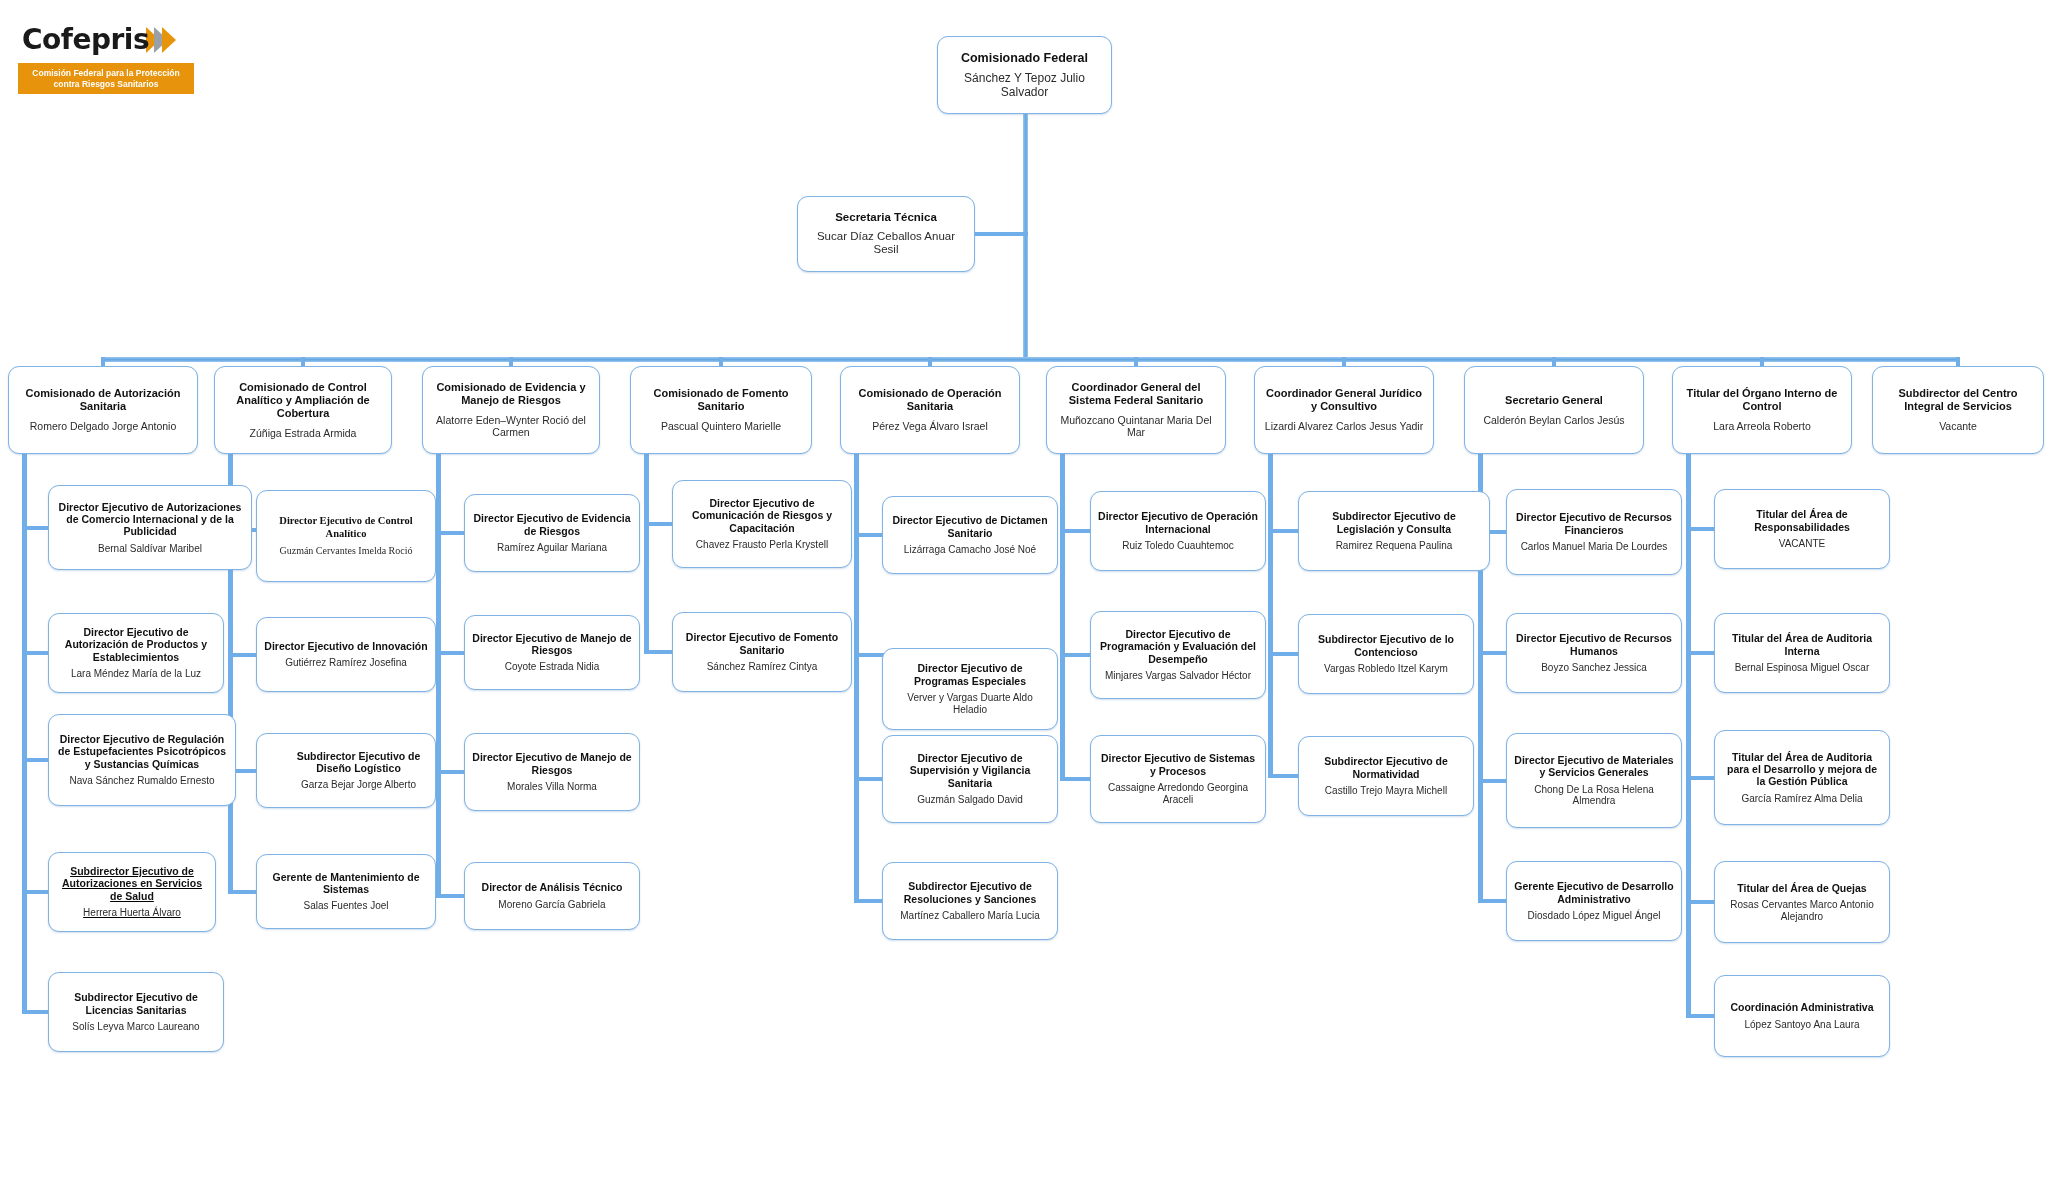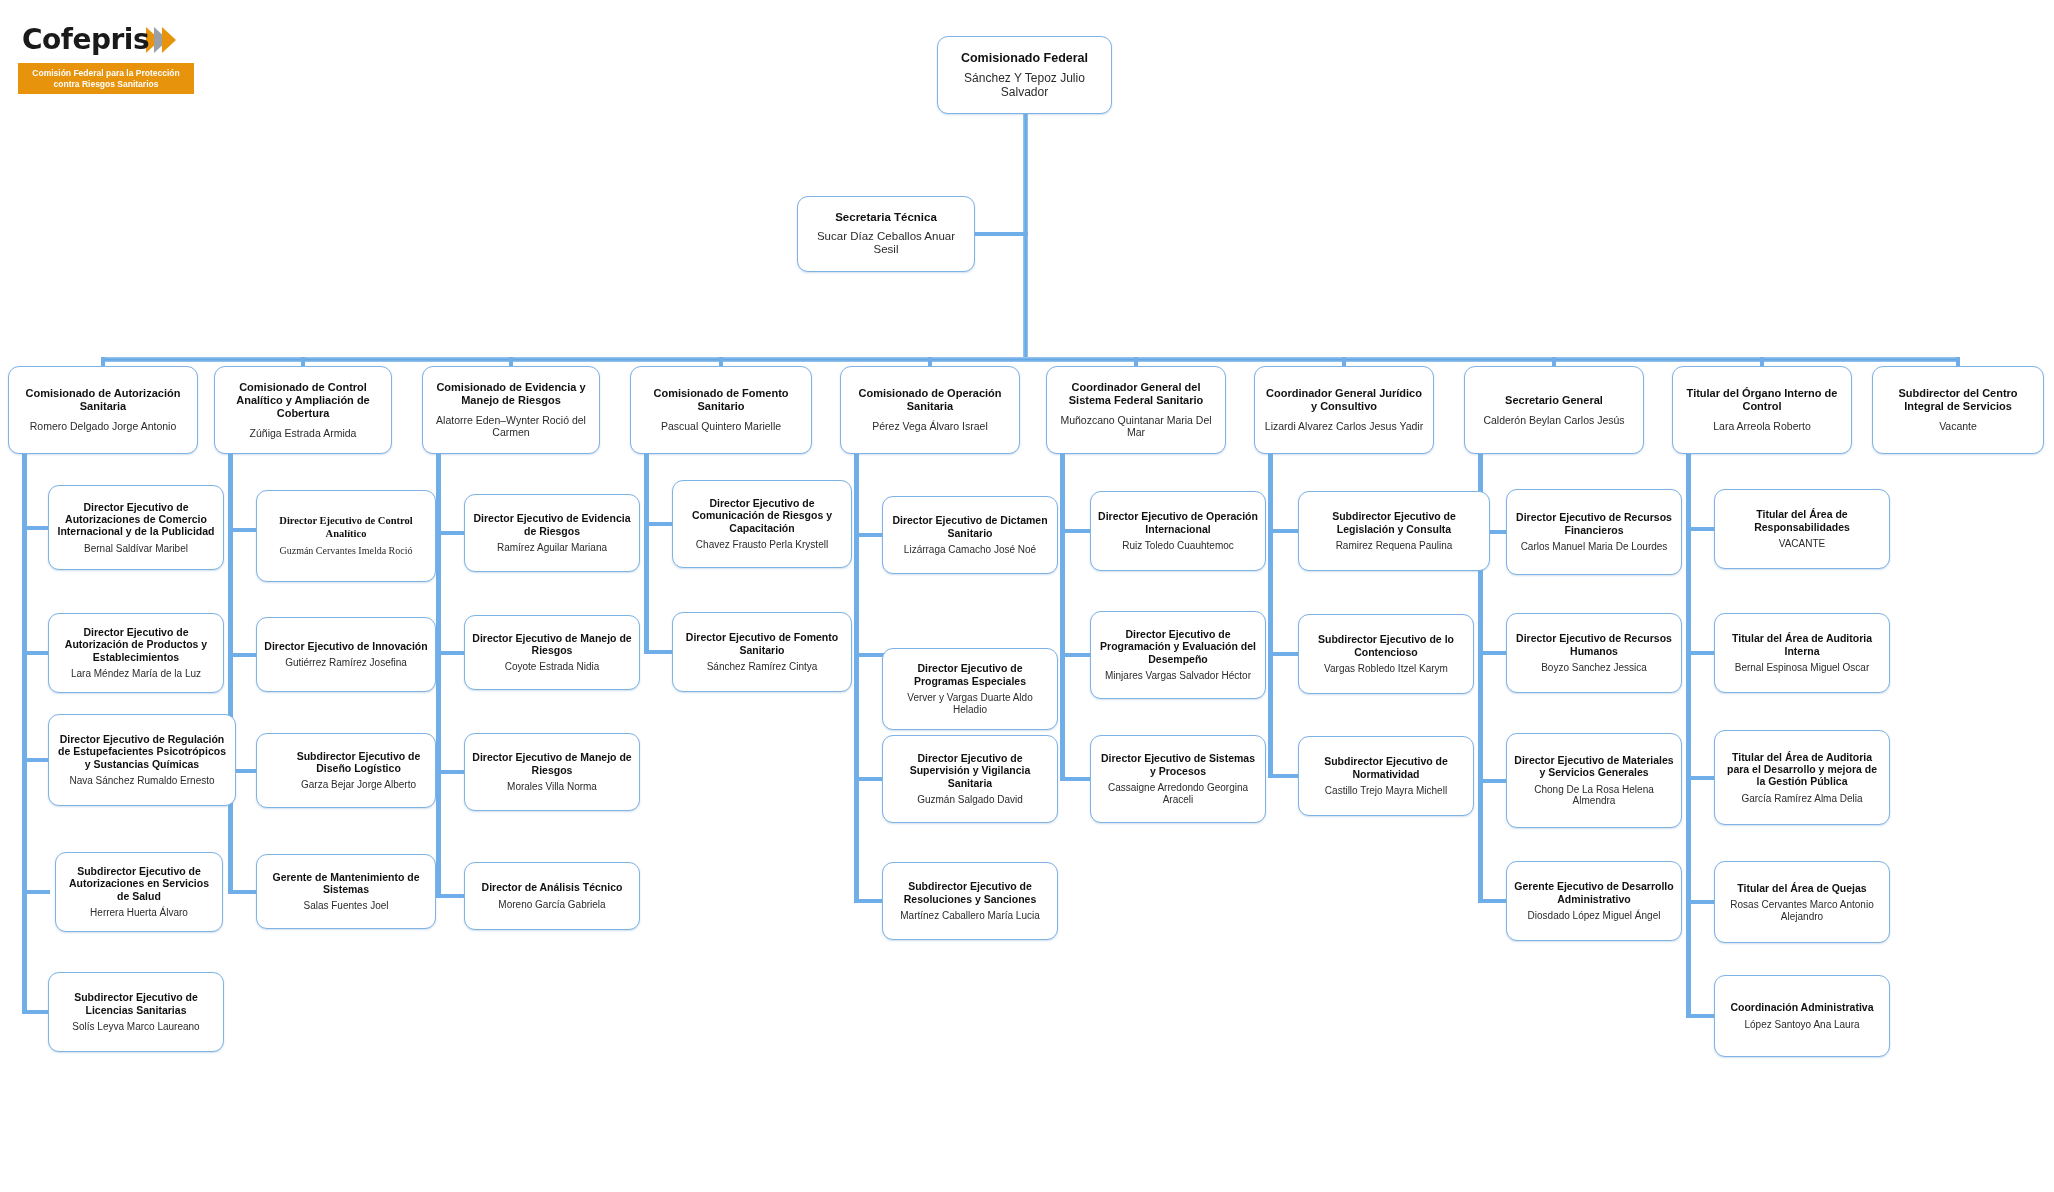--- a/index.html
+++ b/index.html
@@ -200,33 +200,33 @@
         <div class="person">Sánchez Y Tepoz Julio Salvador</div>
       </div>
       <div class="node n-sec" style="left: 797px; top: 196px; width: 178px; height: 76px;">
         <div class="title">Secretaria Técnica</div>
         <div class="person">Sucar Díaz Ceballos Anuar Sesil</div>
       </div>
       <div class="node n-l1" style="left: 8px; top: 366px; width: 190px; height: 88px;">
         <div class="title">Comisionado de Autorización Sanitaria</div>
         <div class="person">Romero Delgado Jorge Antonio</div>
       </div>
-      <div class="node n-l2" style="left: 48px; top: 485px; width: 176px; height: 85px;">
+      <div class="node n-l2" style="left: 48px; top: 485px; width: 204px; height: 85px;">
         <div class="title">Director Ejecutivo de Autorizaciones de Comercio Internacional y de la Publicidad</div>
         <div class="person">Bernal Saldívar Maribel</div>
       </div>
       <div class="node n-l2" style="left: 48px; top: 613px; width: 176px; height: 80px;">
         <div class="title">Director Ejecutivo de Autorización de Productos y Establecimientos</div>
         <div class="person">Lara Méndez María de la Luz</div>
       </div>
       <div class="node n-l2" style="left: 48px; top: 714px; width: 188px; height: 92px;">
         <div class="title">Director Ejecutivo de Regulación de Estupefacientes Psicotrópicos y Sustancias Químicas</div>
         <div class="person">Nava Sánchez Rumaldo Ernesto</div>
       </div>
-      <div class="node n-l2" style="left: 55px; top: 852px; width: 168px; height: 80px;">
+      <div class="node n-l2" style="left: 48px; top: 852px; width: 168px; height: 80px; text-decoration: underline;">
         <div class="title">Subdirector Ejecutivo de Autorizaciones en Servicios de Salud</div>
         <div class="person">Herrera Huerta Álvaro</div>
       </div>
       <div class="node n-l2" style="left: 48px; top: 972px; width: 176px; height: 80px;">
         <div class="title">Subdirector Ejecutivo de Licencias Sanitarias</div>
         <div class="person">Solís Leyva Marco Laureano</div>
       </div>
       <div class="node n-l1" style="left: 214px; top: 366px; width: 178px; height: 88px;">
         <div class="title">Comisionado de Control Analítico y Ampliación de Cobertura</div>
         <div class="person">Zúñiga Estrada Armida</div>

